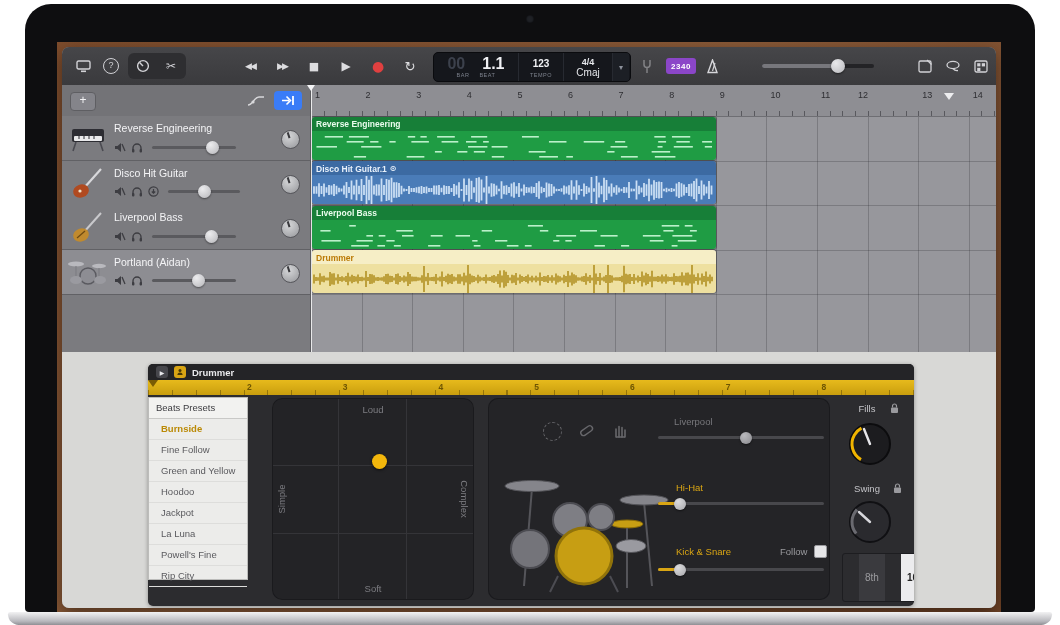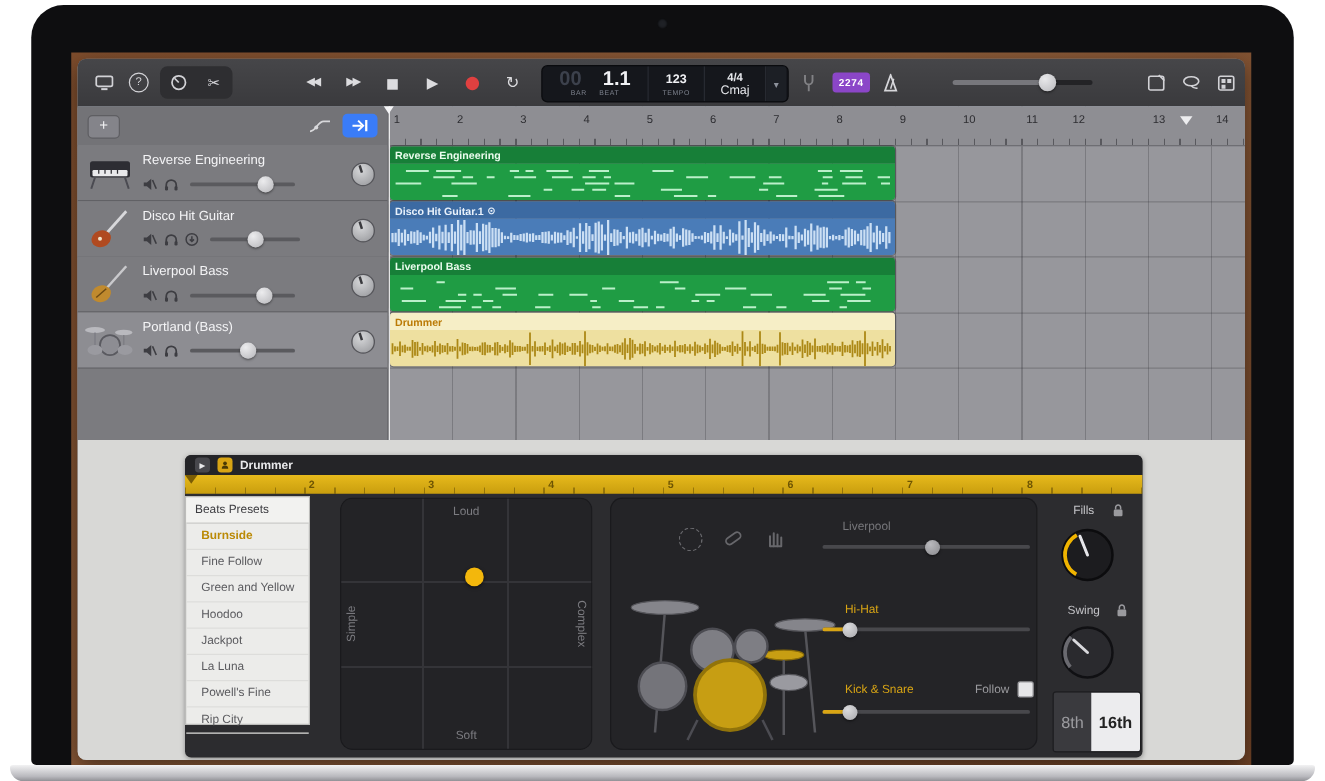--- a/index.html
+++ b/index.html
@@ -123,21 +123,21 @@
     border-radius:10px;box-shadow:inset 0 0 0 1px #1a1a1d;}
   .klab{position:absolute;font-size:9.5px;}
   .kslider{position:absolute;width:166px;height:3px;background:#48484c;border-radius:2px;}
   .kfill{position:absolute;left:0;top:0;height:3px;border-radius:2px;}
   .kthumb{position:absolute;top:-4.5px;width:12px;height:12px;border-radius:50%;margin-left:-6px;
     background:radial-gradient(circle at 35% 30%,#dcdcde,#a7a7ab);box-shadow:0 1px 2px rgba(0,0,0,.5);}
   .checkbox{position:absolute;width:11px;height:11px;border-radius:2px;background:#e6e6e8;border:1px solid #9a9a9e;}
 
   .knob{position:absolute;width:46px;height:46px;}
   .seg{position:absolute;display:flex;border-radius:3px;overflow:hidden;border:1px solid #1d1d20;}
-  .seg div{height:15px;line-height:15px;font-size:13px;padding:16px 6px;}
+  .seg div{height:15px;line-height:15px;font-size:10px;padding:16px 6px;margin-left:16px;}
   .seg .off{background:#3a3a3e;color:#9b9b9f;}
   .seg .on{background:#ececee;color:#222;font-weight:bold;}
   .rcol-lab{position:absolute;font-size:9.5px;color:#c4c4c8;}
   svg{display:block;}
 </style>
 </head>
 <body>
 
 <div class="laptop">
   <div class="camera"></div>
@@ -213,21 +213,21 @@
 
         <div class="tbtn" style="left:574px;width:22px;opacity:.45">
           <span>
             <svg width="12" height="15" viewBox="0 0 12 15">
                 <path d="M3 1 v4.5 a3 3 0 0 0 6 0 V1 M6 8.5 v5.5" fill="none" stroke="#d2d2d6" stroke-width="1.5"></path>
               </svg>
           </span>
         </div>
 
         <div class="purple-btn" style="background:#8b46c8">
-          <span>2274</span>
+          <span>2340</span>
         </div>
         <div class="tbtn" style="left:638px;width:24px">
           <span>
             <svg width="13" height="15" viewBox="0 0 13 15">
                 <path d="M6.5 1 L11 13.5 H2 Z" fill="none" stroke="#d6d6da" stroke-width="1.4"></path>
                 <line x1="6.5" y1="12" x2="9" y2="4" stroke="#d6d6da" stroke-width="1.2"></line>
               </svg>
           </span>
         </div>
 
@@ -393,21 +393,21 @@
               <svg width="44" height="36" viewBox="0 0 44 36">
                   <ellipse cx="10" cy="10" rx="8" ry="2.4" fill="#b9b9be"></ellipse>
                   <line x1="10" y1="12" x2="10" y2="24" stroke="#7e7e84" stroke-width="1.2"></line>
                   <ellipse cx="33" cy="12" rx="7" ry="2.2" fill="#b9b9be"></ellipse>
                   <line x1="33" y1="14" x2="33" y2="24" stroke="#7e7e84" stroke-width="1.2"></line>
                   <circle cx="22" cy="22" r="8" fill="#8d8d93" stroke="#5a5a60" stroke-width="1.4"></circle>
                   <ellipse cx="10" cy="26" rx="6" ry="4" fill="#9a9aa0"></ellipse>
                   <ellipse cx="34" cy="26" rx="6" ry="4" fill="#9a9aa0"></ellipse>
                 </svg>
             </span>
-            <span class="tname">Portland (Bass)</span>
+            <span class="tname">Portland (Aidan)</span>
             <div class="tctl">
               <span>
                   <svg width="12" height="11" viewBox="0 0 12 11">
                     <path d="M1 4 h2.5 L7 1 V10 L3.5 7 H1 Z" fill="#3d3d42"></path>
                     <line x1="8" y1="2" x2="11" y2="9" stroke="#3d3d42" stroke-width="1.3"></line>
                   </svg>
                 </span>
               <span>
                   <svg width="12" height="11" viewBox="0 0 12 11">
                     <path d="M2 8 V6 a4 4 0 0 1 8 0 v2" fill="none" stroke="#3d3d42" stroke-width="1.4"></path>

